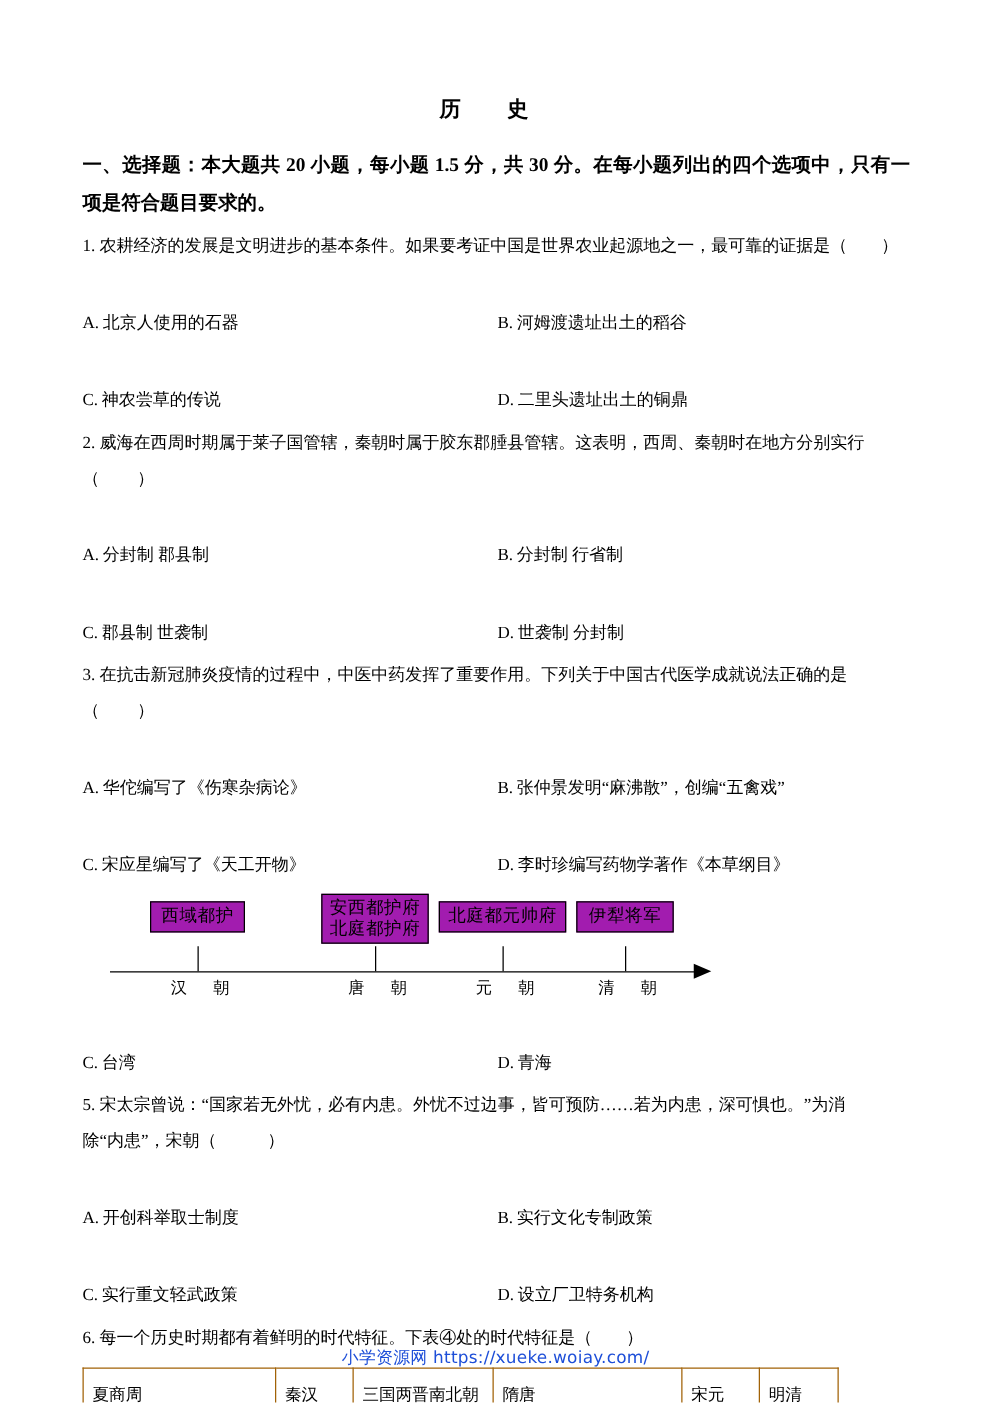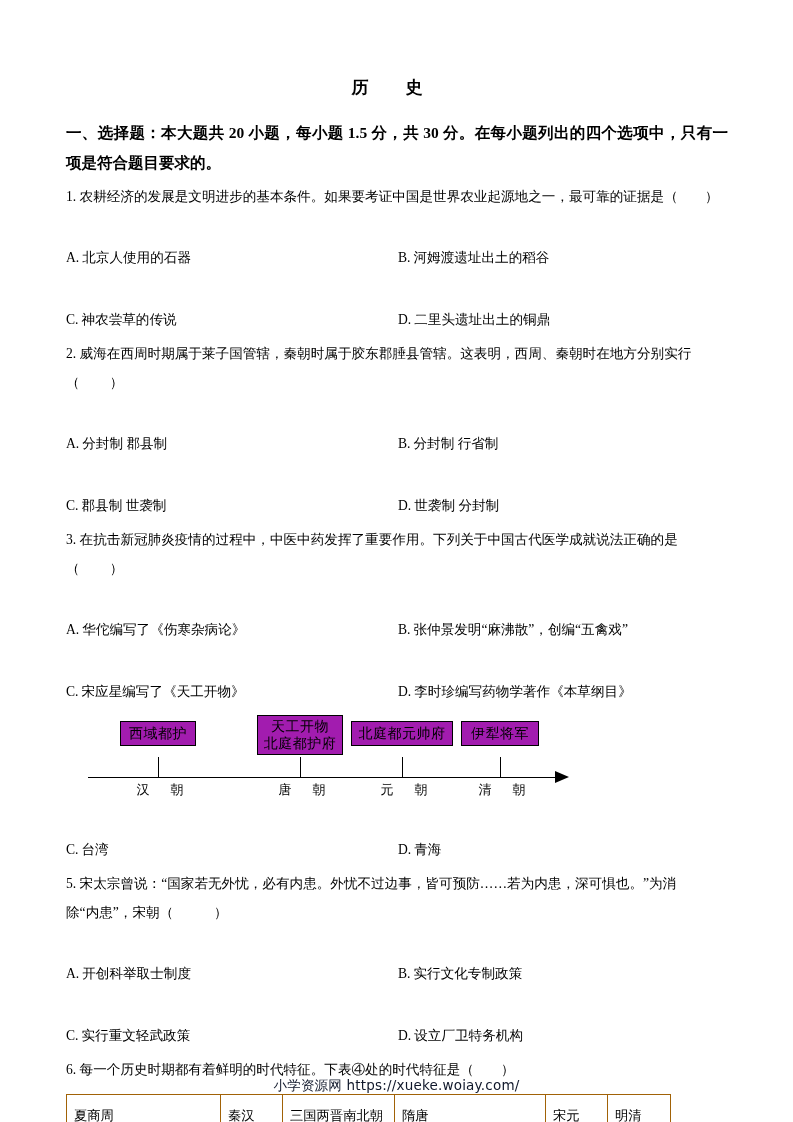--- a/index.html
+++ b/index.html
@@ -163,21 +163,21 @@
 
   
   .watermark {
     position: absolute;
     left: 0;
     top: 1077px;
     width: 793px;
     text-align: center;
     font-family: "DejaVu Sans", "Liberation Sans", sans-serif;
     font-size: 13.5px;
-    color: #0f172a;
+    color: #1d4ed8;
     letter-spacing: 0.2px;
   }
 </style>
 </head>
 <body>
 
 <div class="page">
   <div class="content">
 
     <h1 class="doc-title">历　史</h1>
@@ -251,21 +251,21 @@
         </div>
       </div>
     </div>
 
     <div class="question">
 
       <div class="timeline-wrap">
         <div class="tl-box" style="left:54px; top:6px; width:76px;">西域都护</div>
 
         <div class="tl-box" style="left:191px; top:0px; width:86px; padding:2px 4px;">
-          <div>天工开物</div>
+          <div>安西都护府</div>
           <div>北庭都护府</div>
         </div>
 
         <div class="tl-box" style="left:285px; top:6px; width:102px;">北庭都元帅府</div>
 
         <div class="tl-box" style="left:395px; top:6px; width:78px;">伊犁将军</div>
 
         <div class="tl-tick" style="left:92px; top:42px; height:20px;"></div>
         <div class="tl-tick" style="left:234px; top:42px; height:20px;"></div>
         <div class="tl-tick" style="left:336px; top:42px; height:20px;"></div>

